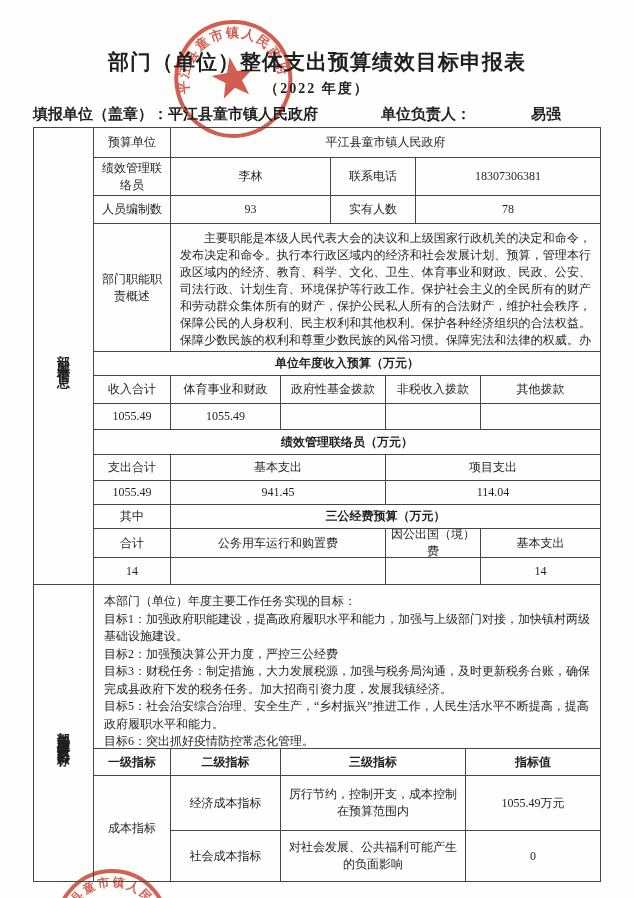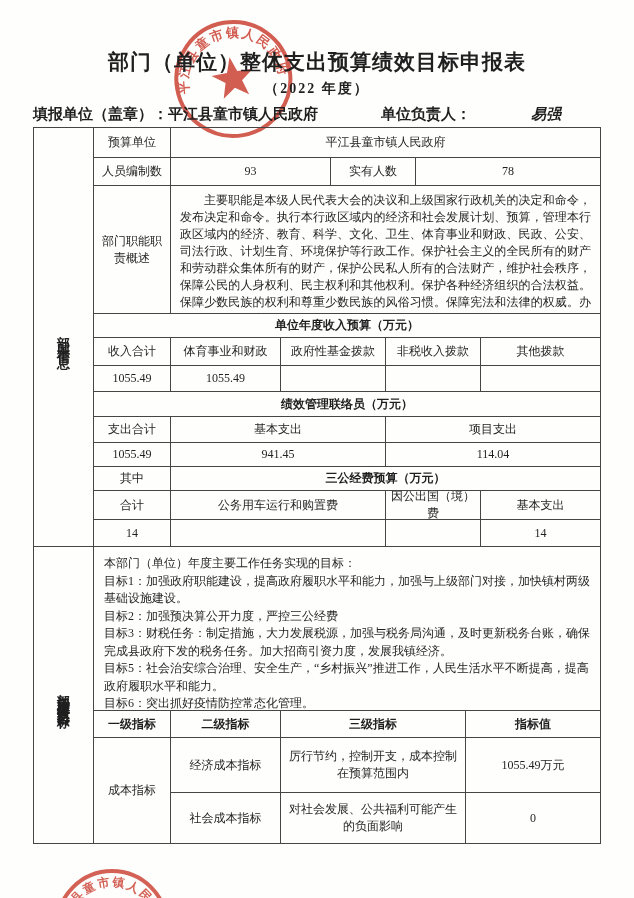--- a/index.html
+++ b/index.html
@@ -17,21 +17,21 @@
     position:absolute; top:80px; left:0; width:100%; text-align:center;
     font-size:14px; font-weight:bold; letter-spacing:2px;
   }
   .fillline {
     position:absolute; top:105px; left:33px; width:568px;
     display:flex; align-items:baseline;
     font-size:15px; font-weight:bold;
   }
   .fillline .left { flex:1; text-align:left; }
   .fillline .mid  { width:110px; text-align:left; }
-  .fillline .val  { width:110px; text-align:center;font-style:italic; }
+  .fillline .val  { width:110px; text-align:center; }
 
   .btable {
     position:absolute; left:33px; top:127px; width:568px;
     border:1px solid #454545; background:transparent;
     font-size:12px;
   }
   .band { display:flex; }
   .band.first { border-bottom:1px solid #454545; }
   .side {
     width:60px; border-right:1px solid #454545;
@@ -104,20 +104,26 @@
       <div class="side">
         <span class="vtext">部门基本信息</span>
       </div>
       <div class="content">
 
         <div class="r" style="height:30px">
           <div class="c" style="width:77px">预算单位</div>
           <div class="c" style="flex:1">平江县童市镇人民政府</div>
         </div>
 
+        <div class="r" style="height:38px">
+          <div class="c" style="width:77px">绩效管理联络员</div>
+          <div class="c" style="width:160px">李林</div>
+          <div class="c" style="width:85px">联系电话</div>
+          <div class="c" style="flex:1">18307306381</div>
+        </div>
 
         <div class="r" style="height:28px">
           <div class="c" style="width:77px">人员编制数</div>
           <div class="c" style="width:160px">93</div>
           <div class="c" style="width:85px">实有人数</div>
           <div class="c" style="flex:1">78</div>
         </div>
 
         <div class="r" style="height:128px">
           <div class="c" style="width:77px">部门职能职责概述</div>

